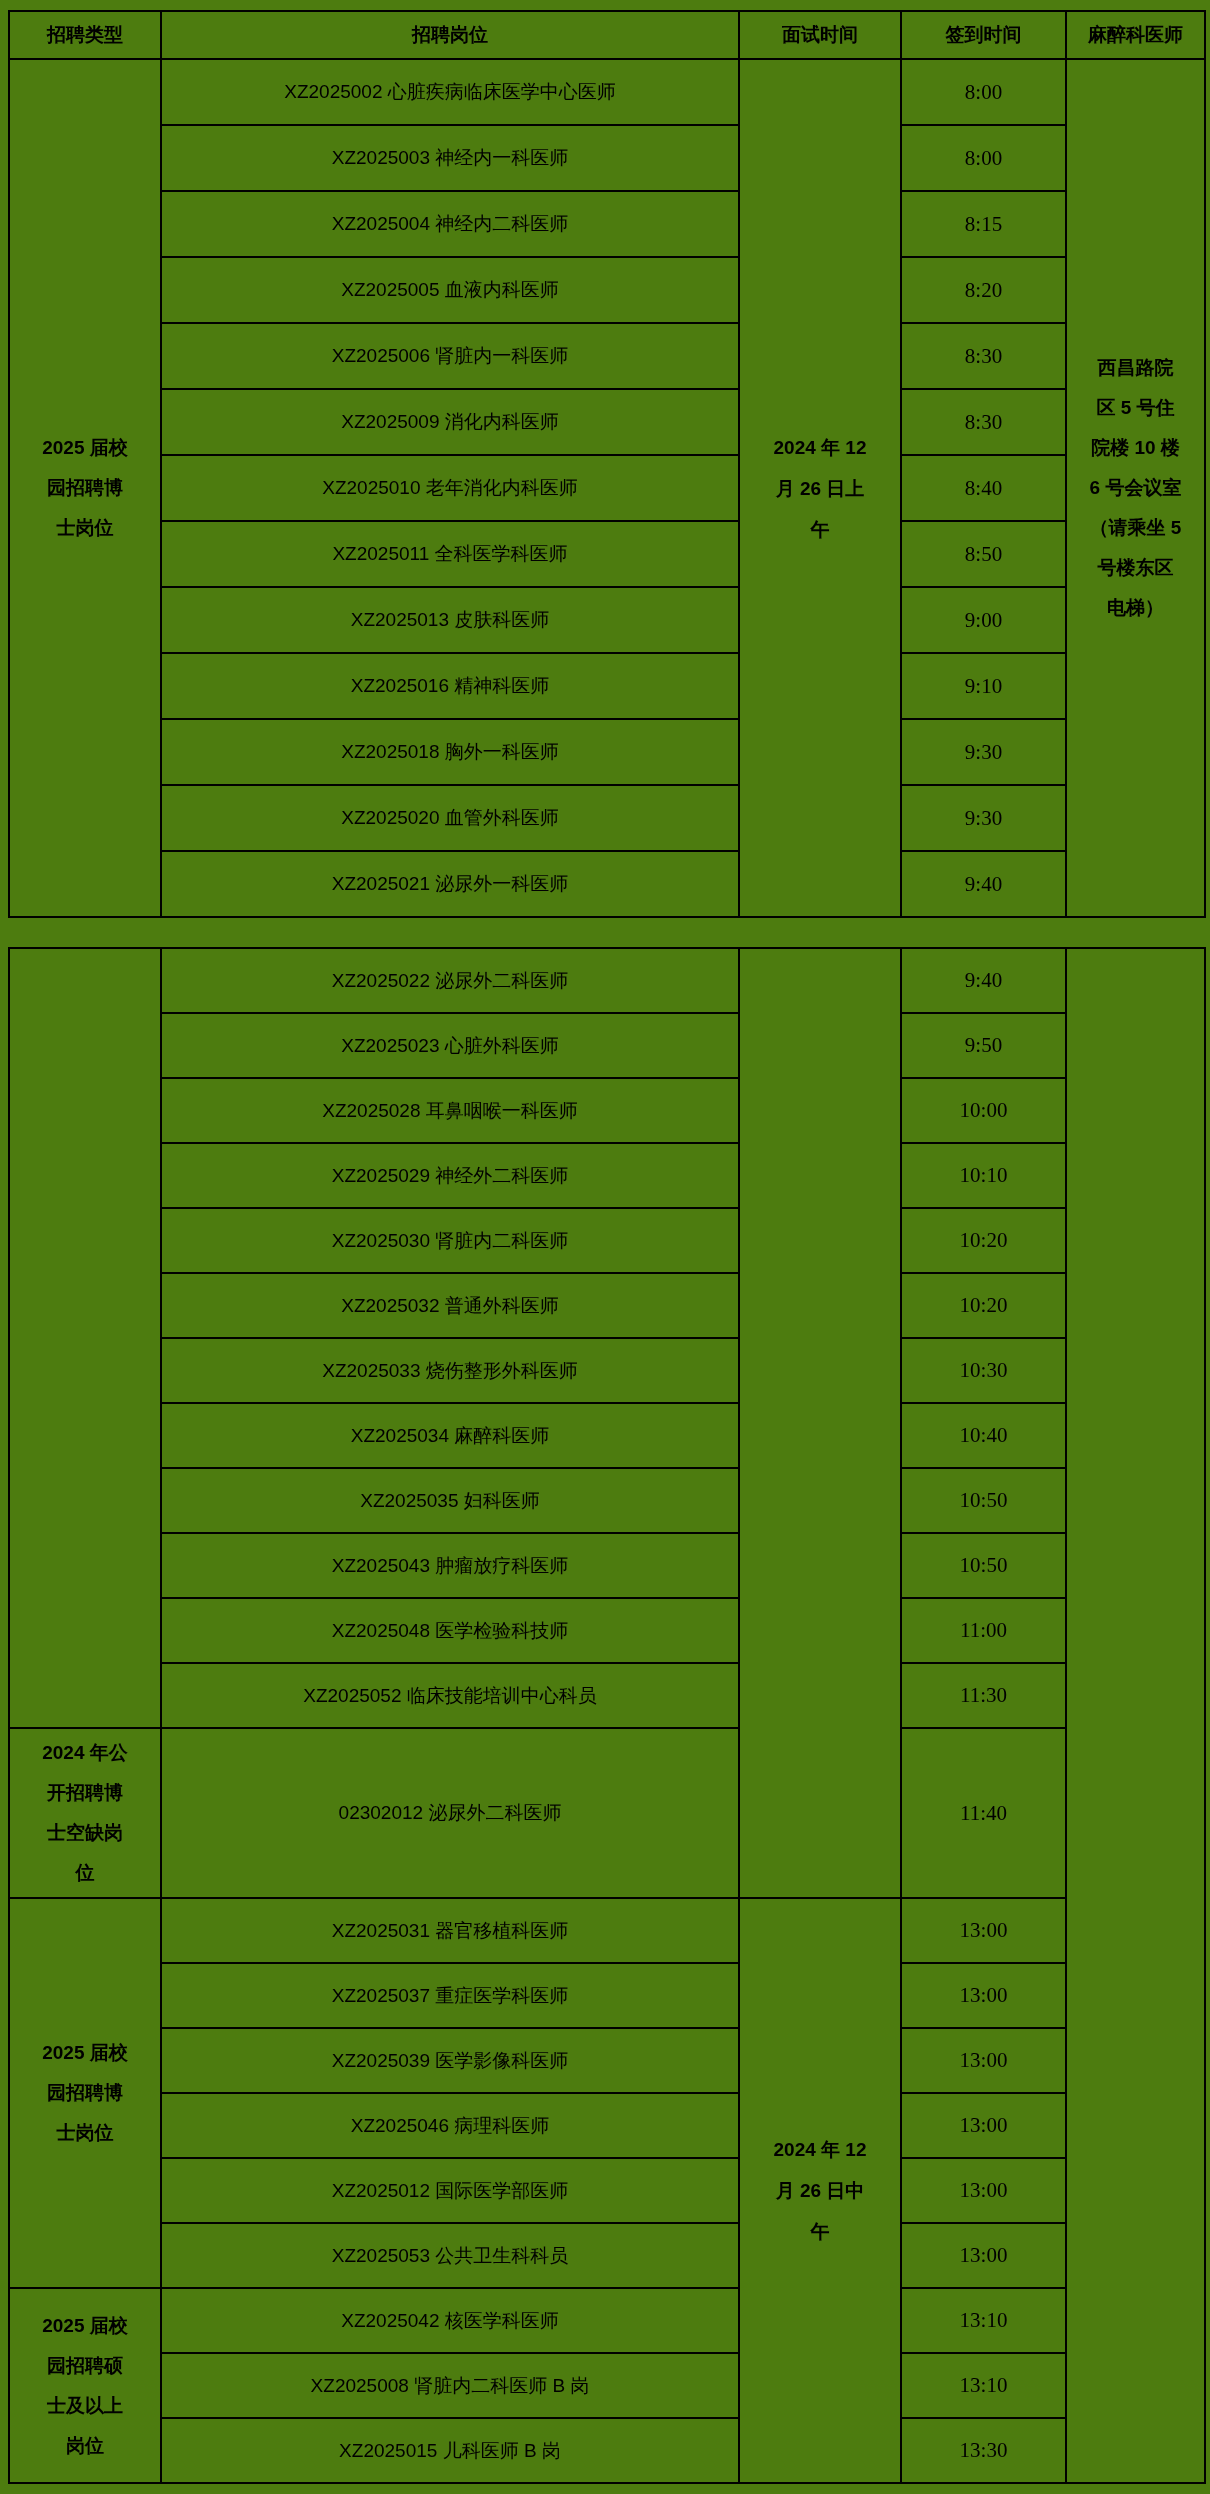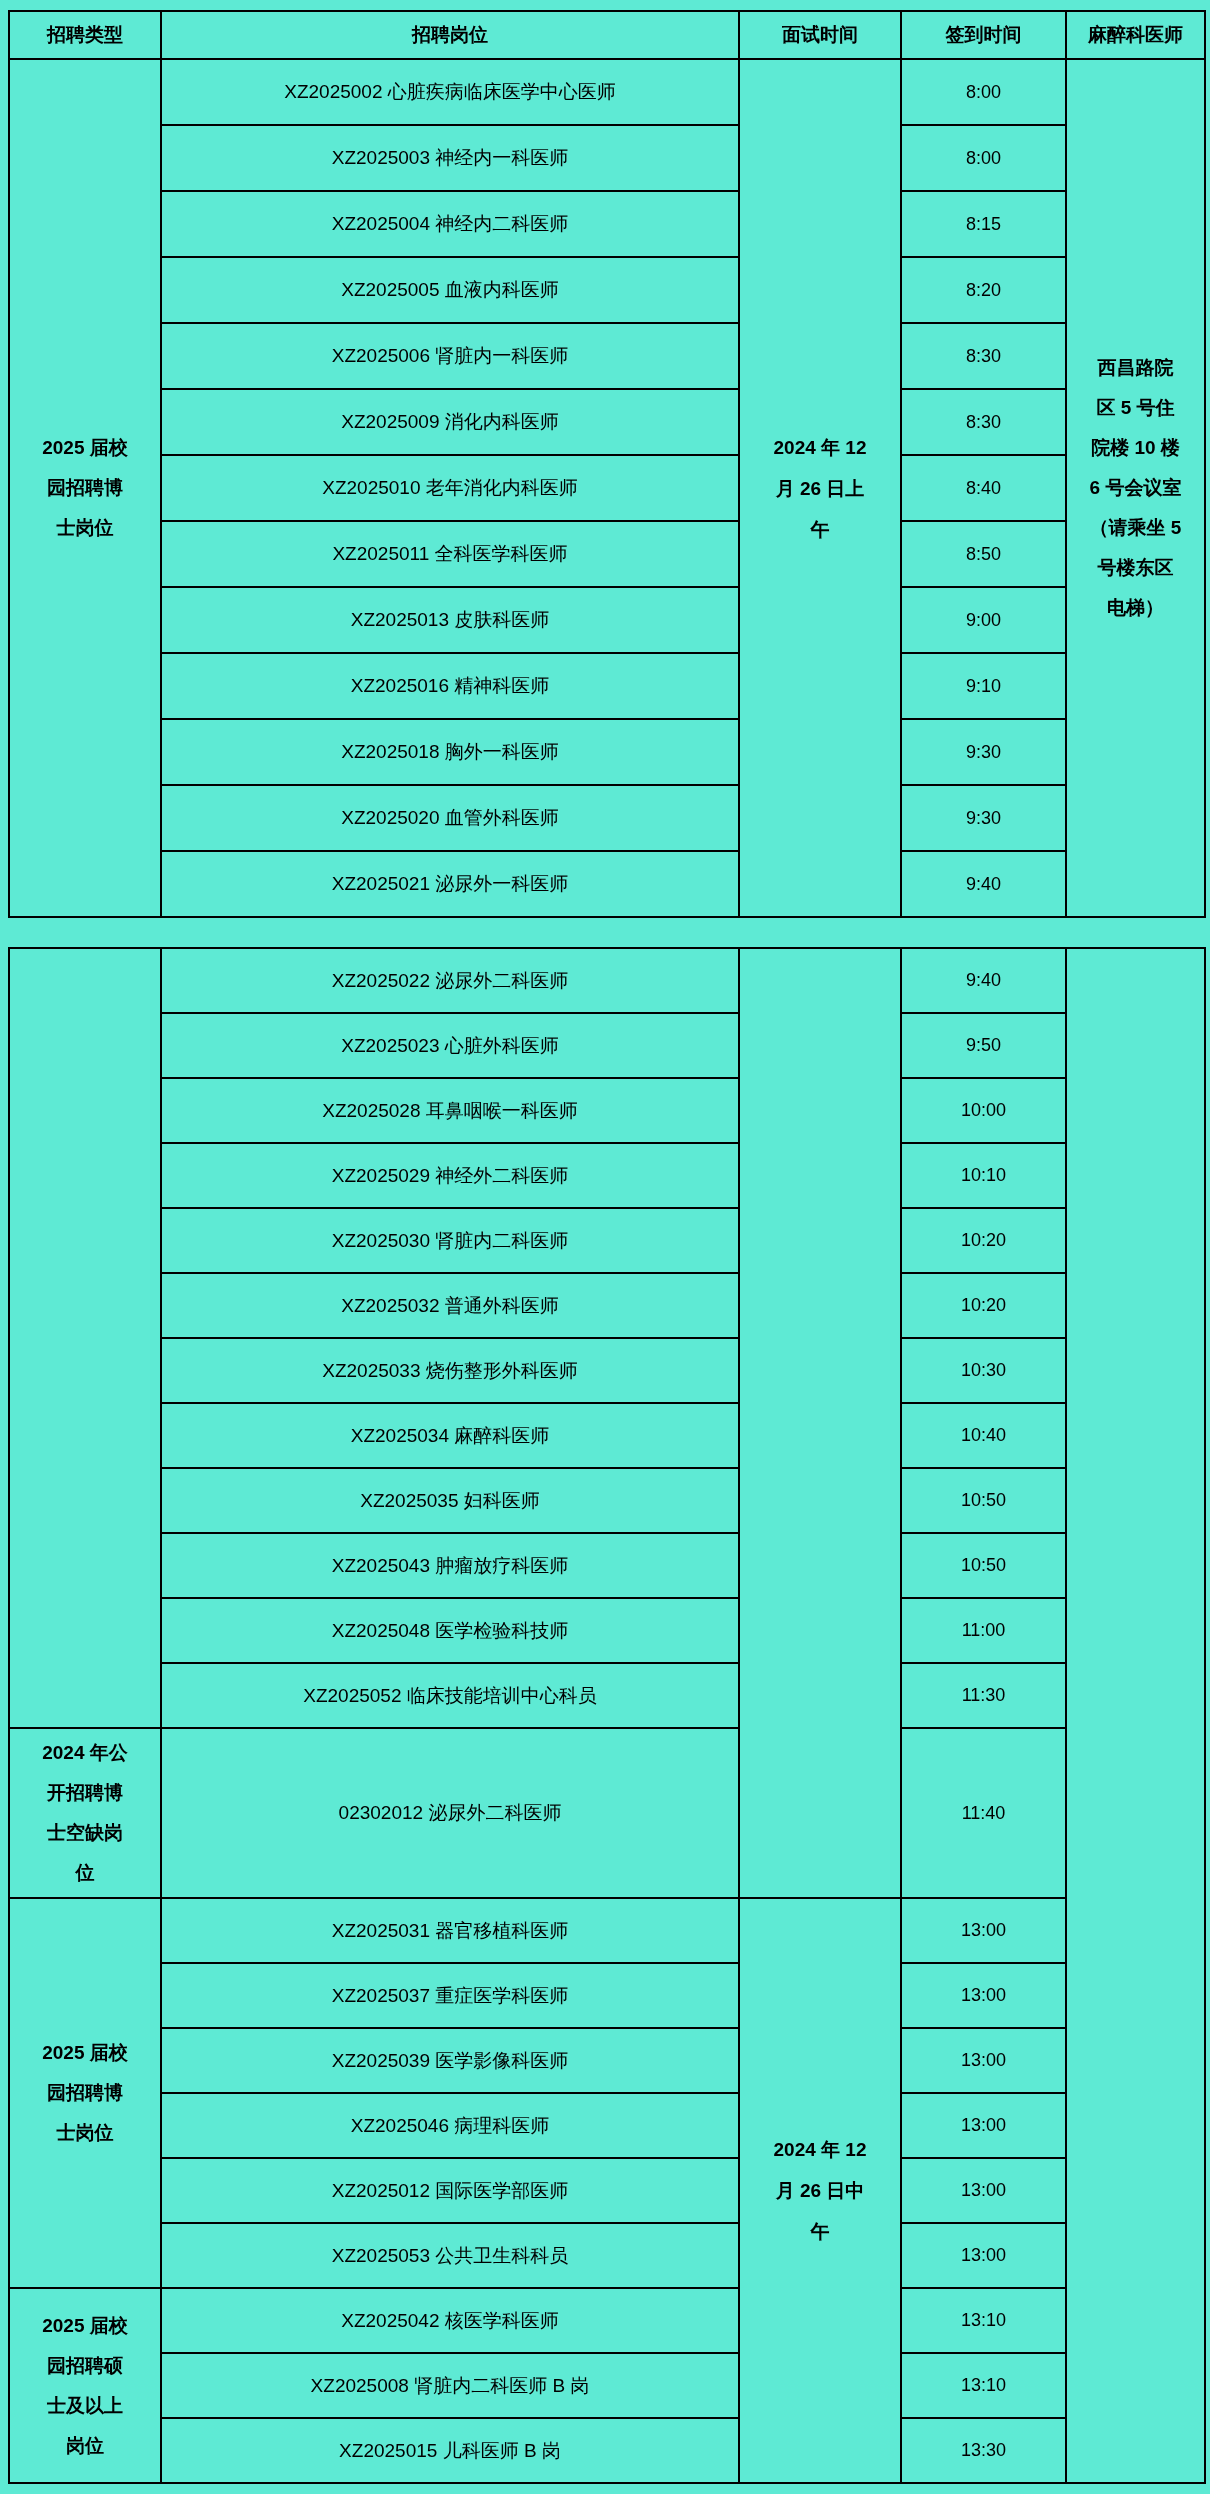--- a/index.html
+++ b/index.html
@@ -5,21 +5,21 @@
   html, body {
     margin: 0;
     padding: 0;
     background: #ffffff;
     color: #000000;
     font-family: "Liberation Sans", "DejaVu Sans", sans-serif;
   }
   .page {
     width: 1210px;
     height: 2494px;
-    background: #5eead4;
+    background: #4d7c0f;
     overflow: hidden;
     box-sizing: border-box;
     padding: 10px 0 0 8px;
   }
   table.sched {
     border-collapse: collapse;
     table-layout: fixed;
     width: 1196px;
   }
   table.sched td, table.sched th {
@@ -36,23 +36,23 @@
     font-weight: bold;
   }
   tr.r1 { height: 66px; }
   tr.r2 { height: 65px; }
   tr.tall { height: 170px; padding-left: 24px; }
   td.pos {
     font-size: 19px;
     font-weight: normal;
   }
   td.tm {
-    font-size: 18px;
+    font-size: 21px;
     font-weight: normal;
-    font-family: Liberation Sans, sans-serif;
+    font-family: Liberation Serif, serif;
   }
   td.cat, td.itime {
     font-size: 19px;
     font-weight: bold;
     border-radius: 13px;
   }
   td.loc {
     font-size: 19px;
     font-weight: bold;
   }

